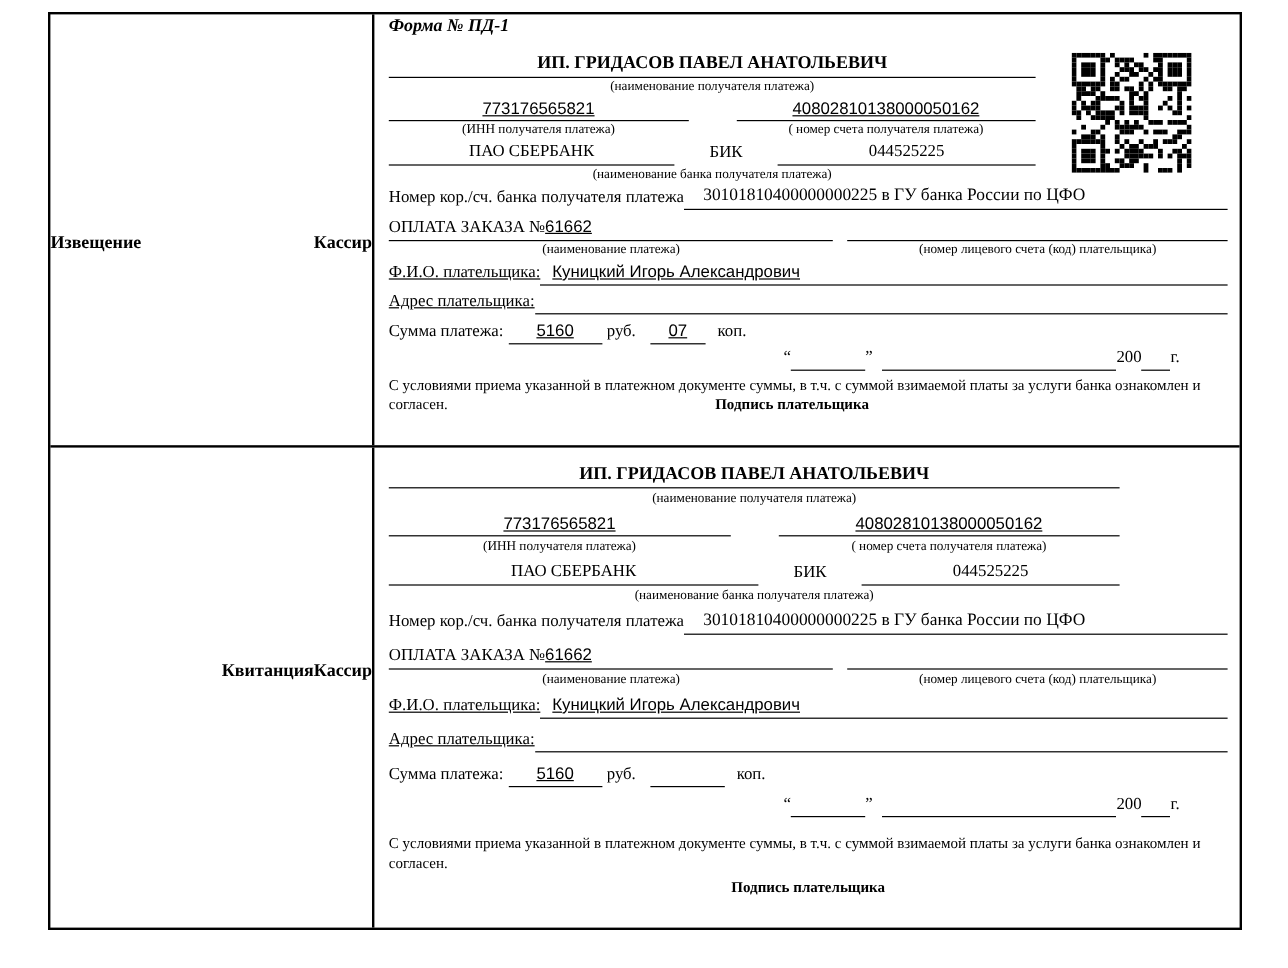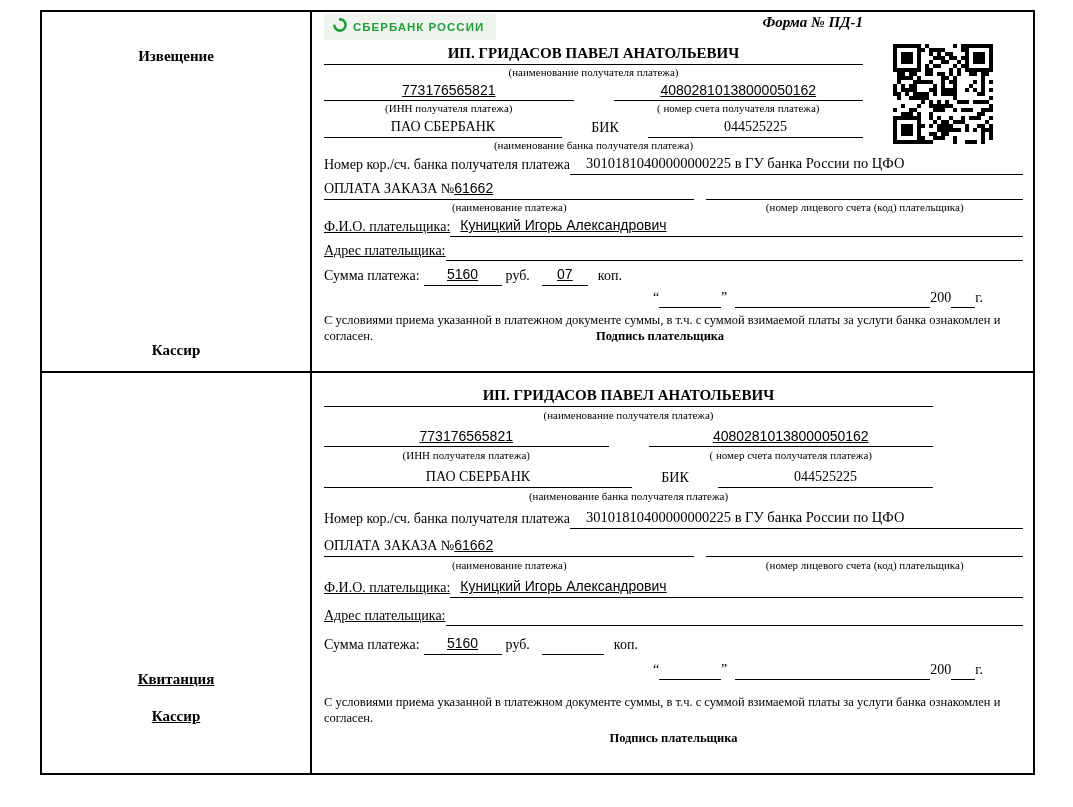--- a/index.html
+++ b/index.html
@@ -9,26 +9,26 @@
     font-family:"Liberation Serif","DejaVu Serif",serif; color:#000;
   }
   .frame {
     position:absolute; left:40px; top:10px; width:995px; height:765px;
     border:2px solid #000; display:flex; flex-direction:column;
   }
   .section { display:flex; }
   .sec-a { height:361px; border-bottom:2px solid #000; }
   .sec-b { flex:1; }
   .left-cell {
-    width:270px; border-right:2px solid #000; display:flex; flex-direction:column;
+    width:270px; border-right:2px solid #000; display:flex; flex-direction:row;
     align-items:center; font-weight:bold; font-size:15px; flex-shrink:0;
   }
   .left-a { justify-content:space-between; padding:36px 0 12px; }
   .left-b { justify-content:flex-end; padding-bottom:48px; }
-  .left-b .left-label { margin-top:20px;text-decoration:underline; }
+  .left-b .left-label { margin-top:20px; }
   .right-cell { flex:1; position:relative; padding:2px 10px 4px 12px; font-size:14px; min-width:0; }
   .row { display:flex; align-items:flex-end; }
   .u { border-bottom:1px solid #000; }
   .cap { font-size:11px; text-align:center; }
   .hand { font-family:"Liberation Sans","DejaVu Sans",sans-serif; font-size:14px;text-decoration:underline; }
   .narrow { width:calc(100% - 160px); }
   .narrow2 { width:calc(100% - 90px); }
 
   .header-row { justify-content:space-between; align-items:flex-start; height:30px; margin-bottom:1px; }
   .logo { display:flex; align-items:center; gap:5px; background:#eff4ef; padding:3px 12px 3px 8px; }
@@ -95,28 +95,20 @@
   <div class="frame">
 
     <div class="section sec-a">
       <div class="left-cell left-a">
         <div class="left-label">Извещение</div>
         <div class="left-label">Кассир</div>
       </div>
       <div class="right-cell">
 
         <div class="row header-row">
-          <div class="logo">
-            <span>
-              <svg width="16" height="16" viewBox="0 0 20 20">
-                <circle cx="10" cy="10" r="7" fill="none" stroke="#1f9d3a" stroke-width="3.2" stroke-dasharray="34 10" transform="rotate(-100 10 10)"></circle>
-              </svg>
-            </span>
-            <span class="logo-text">СБЕРБАНК РОССИИ</span>
-          </div>
           <div class="form-title">Форма № ПД-1</div>
         </div>
 
         <div class="qr">
           <svg viewBox="0 0 100 100" width="100" height="100" fill="#000">
               <rect x="0" y="0" width="4" height="4"></rect>
               <rect x="4" y="0" width="4" height="4"></rect>
               <rect x="8" y="0" width="4" height="4"></rect>
               <rect x="12" y="0" width="4" height="4"></rect>
               <rect x="16" y="0" width="4" height="4"></rect>

